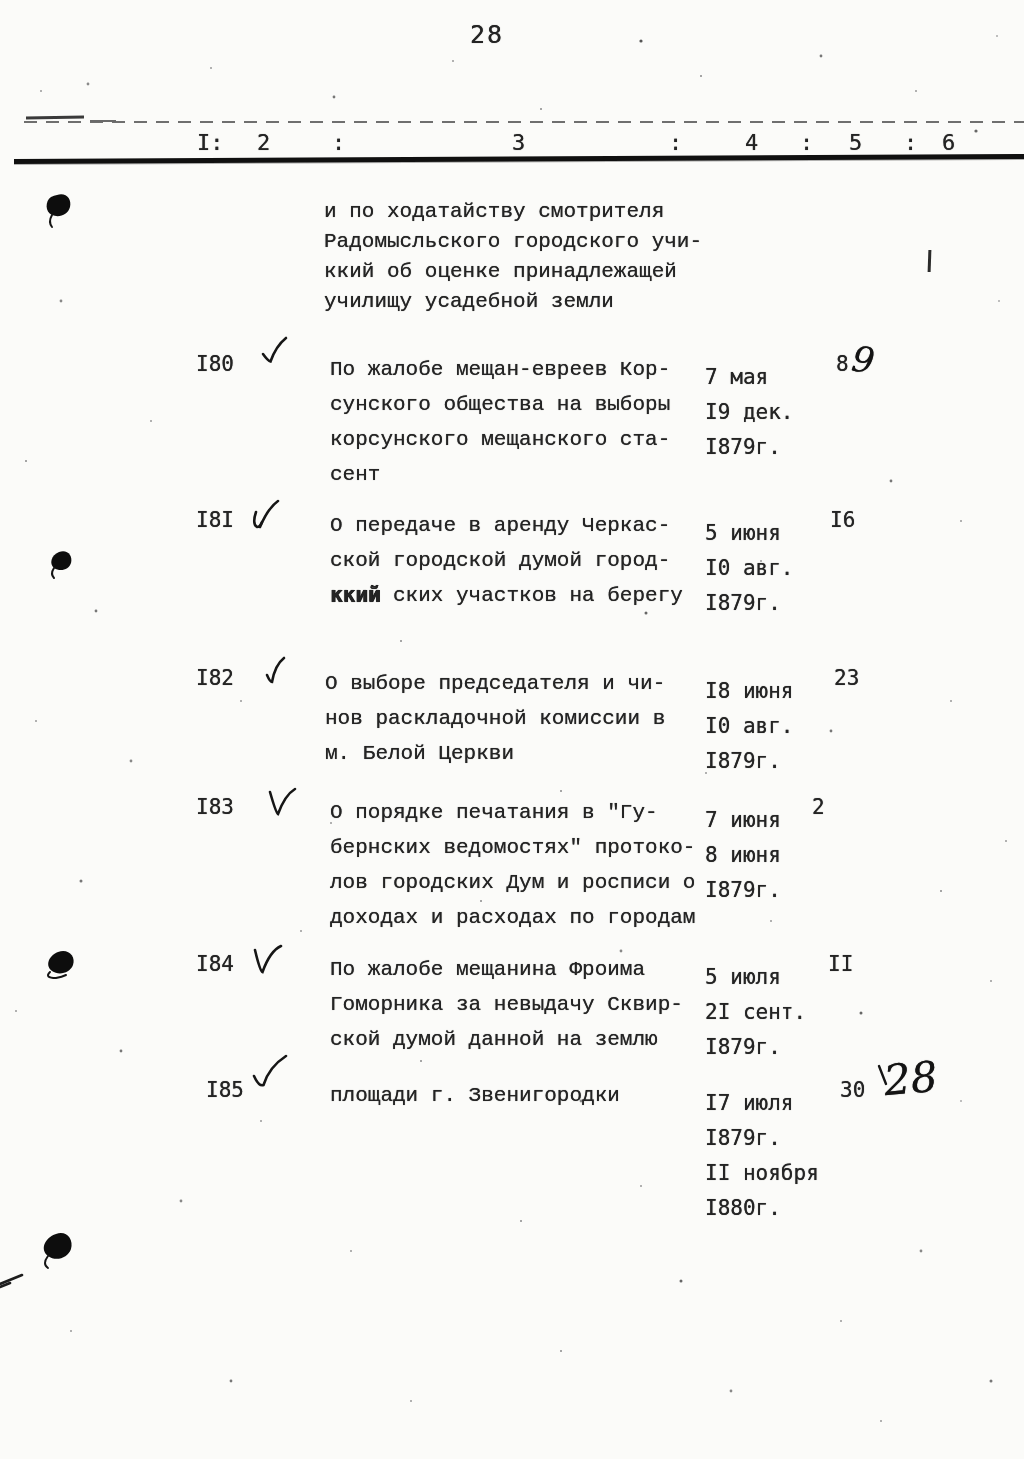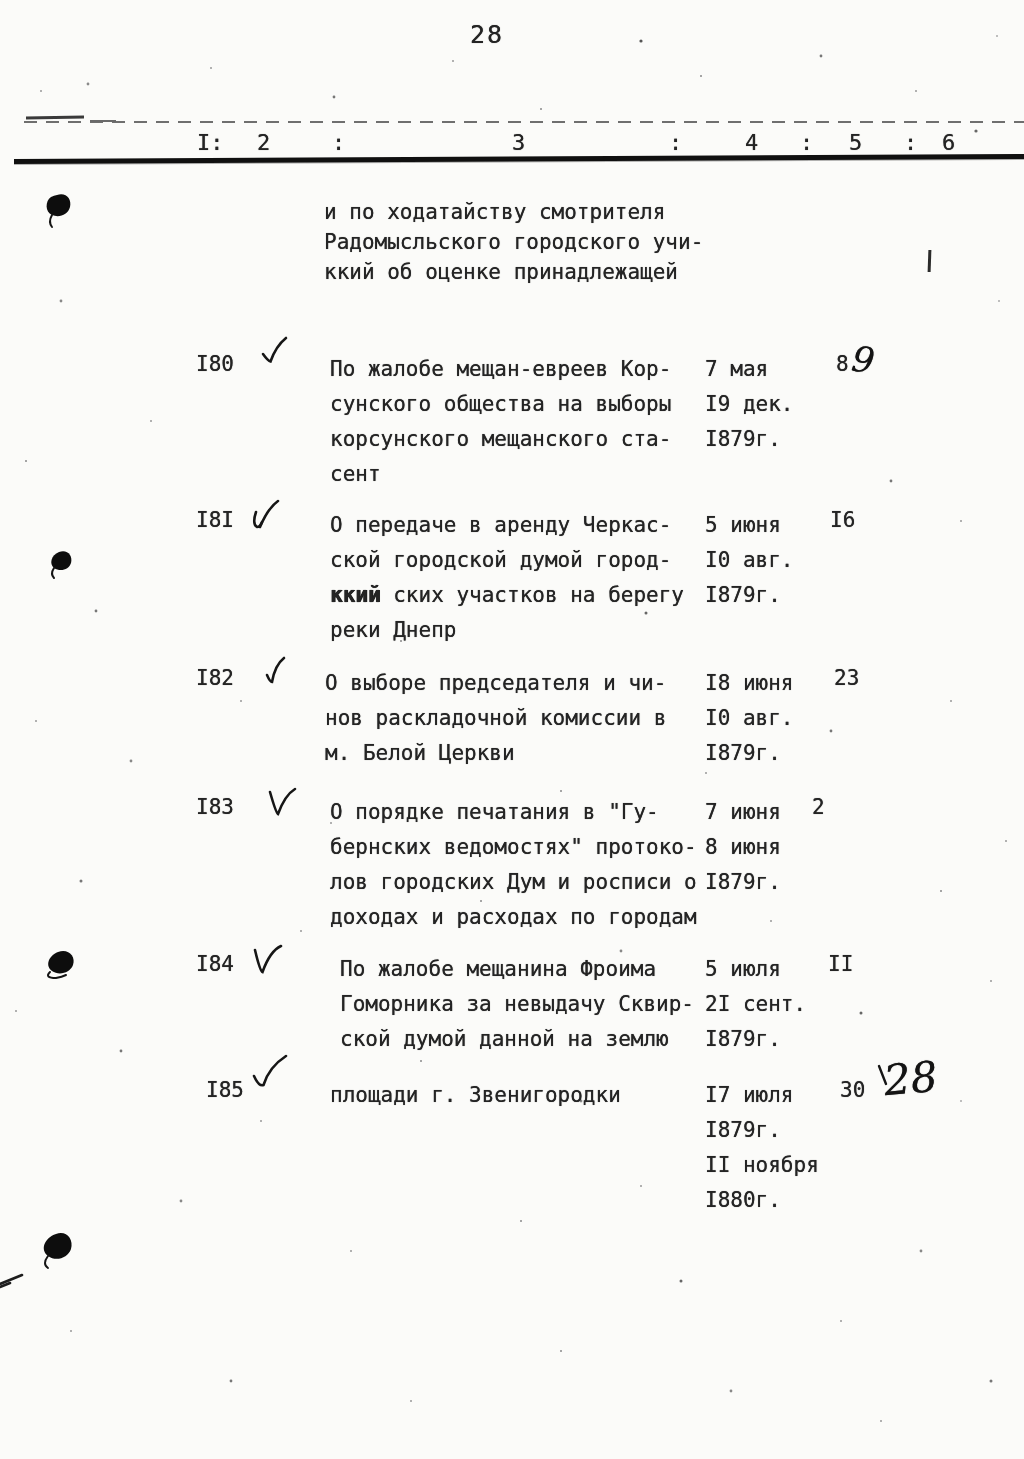--- a/index.html
+++ b/index.html
@@ -21,24 +21,24 @@
   .rule-thick {
     position:absolute; left:14px; top:159px; width:1010px; height:5px;
     background:#101010; transform:rotate(-0.28deg); transform-origin:left center;
     box-shadow:0 1px 0 rgba(40,40,40,.35);
   }
   .header-row { position:absolute; left:0; top:130px; width:1024px; height:30px; font-size:22px; }
   .hcell { position:absolute; top:0; }
   .entry { position:absolute; left:0; width:1024px; font-size:21px; }
   .entry > * { position:absolute; top:0; }
   .num { left:196px; }
-  .desc { white-space:nowrap; }
+  .desc { white-space:nowrap;font-family:Liberation Mono, monospace; }
   .lh35 div, .lh35 { line-height:35px; }
   .lh30 div, .lh30 { line-height:30px; }
-  .dates { left:705px; white-space:nowrap; }
+  .dates { left:705px; white-space:nowrap;margin-top:8px; }
   .pages { }
   .check { width:40px; height:40px; overflow:visible; }
   .check path { fill:none; stroke:#161616; stroke-width:2.6; stroke-linecap:round; }
   .hw { font-family:"DejaVu Serif", serif; font-style:italic; color:#141414; }
   .overstrike { font-weight:bold; text-shadow:0.7px 0 0 #1c1c1c, 0 0 0.7px #1c1c1c; }
   .stray-vertical { position:absolute; left:928px; top:250px; width:3px; height:22px; background:#2b2b2b; transform:rotate(2deg); }
   .ink-blot { position:absolute; }
   .ink-blot path.body { fill:#0d0d0d; }
   .ink-blot path.tail { fill:none; stroke:#141414; stroke-width:2; stroke-linecap:round; }
   .margin-stroke { position:absolute; left:0; top:1268px; width:30px; height:24px; overflow:visible; }
@@ -96,20 +96,21 @@
 
   <div class="rule-thick"></div>
 
   <div class="stray-vertical"></div>
 
   <section class="entry typed" style="top:197px">
     <div class="desc lh30" style="left:324px">
         <div>и по ходатайству смотрителя</div>
         <div>Радомысльского городского учи-</div>
         <div>ккий об оценке принадлежащей</div>
+        <div>училищу усадебной земли</div>
       </div>
   </section>
 
   <section class="entry typed" style="top:352px">
     <span class="num">I80</span>
     <svg class="check" style="left:256px; top:-18px" viewBox="0 0 40 40">
         <path d="M7 20 Q12 27 14.5 27.5 Q20 12 30 4"></path>
       </svg>
     <div class="desc lh35" style="left:330px">
         <div>По жалобе мещан-евреев Кор-</div>
@@ -129,21 +130,20 @@
   <section class="entry typed" style="top:508px">
     <span class="num">I8I</span>
     <svg class="check" style="left:248px; top:-10px" viewBox="0 0 40 40">
         <path d="M8 14 Q4 26 9 29 Q12 29 14 24"></path>
         <path d="M12 29 Q20 10 30 3"></path>
       </svg>
     <div class="desc lh35" style="left:330px">
         <div>О передаче в аренду Черкас-</div>
         <div>ской городской думой город-</div>
         <div>ккий ских участков на берегу</div>
-        <div>реки Днепр</div>
       </div>
     <span class="overstrike" style="left:330px; top:70px; line-height:35px">ккий</span>
     <div class="dates lh35">
         <div>5 июня</div>
         <div>I0 авг.</div>
         <div>I879г.</div>
       </div>
     <span class="pages" style="left:830px">I6</span>
   </section>
 
@@ -182,21 +182,21 @@
         <div>I879г.</div>
       </div>
     <span class="pages" style="left:812px">2</span>
   </section>
 
   <section class="entry typed" style="top:952px">
     <span class="num">I84</span>
     <svg class="check" style="left:248px; top:-8px" viewBox="0 0 40 40">
         <path d="M7 6 Q12 27 14.5 28 Q22 7 33 2"></path>
       </svg>
-    <div class="desc lh35" style="left:340px">
+    <div class="desc lh35" style="left:330px">
         <div>По жалобе мещанина Фроима</div>
         <div>Гоморника за невыдачу Сквир-</div>
         <div>ской думой данной на землю</div>
       </div>
     <div class="dates lh35">
         <div>5 июля</div>
         <div>2I сент.</div>
         <div>I879г.</div>
       </div>
     <span class="pages" style="left:828px">II</span>

